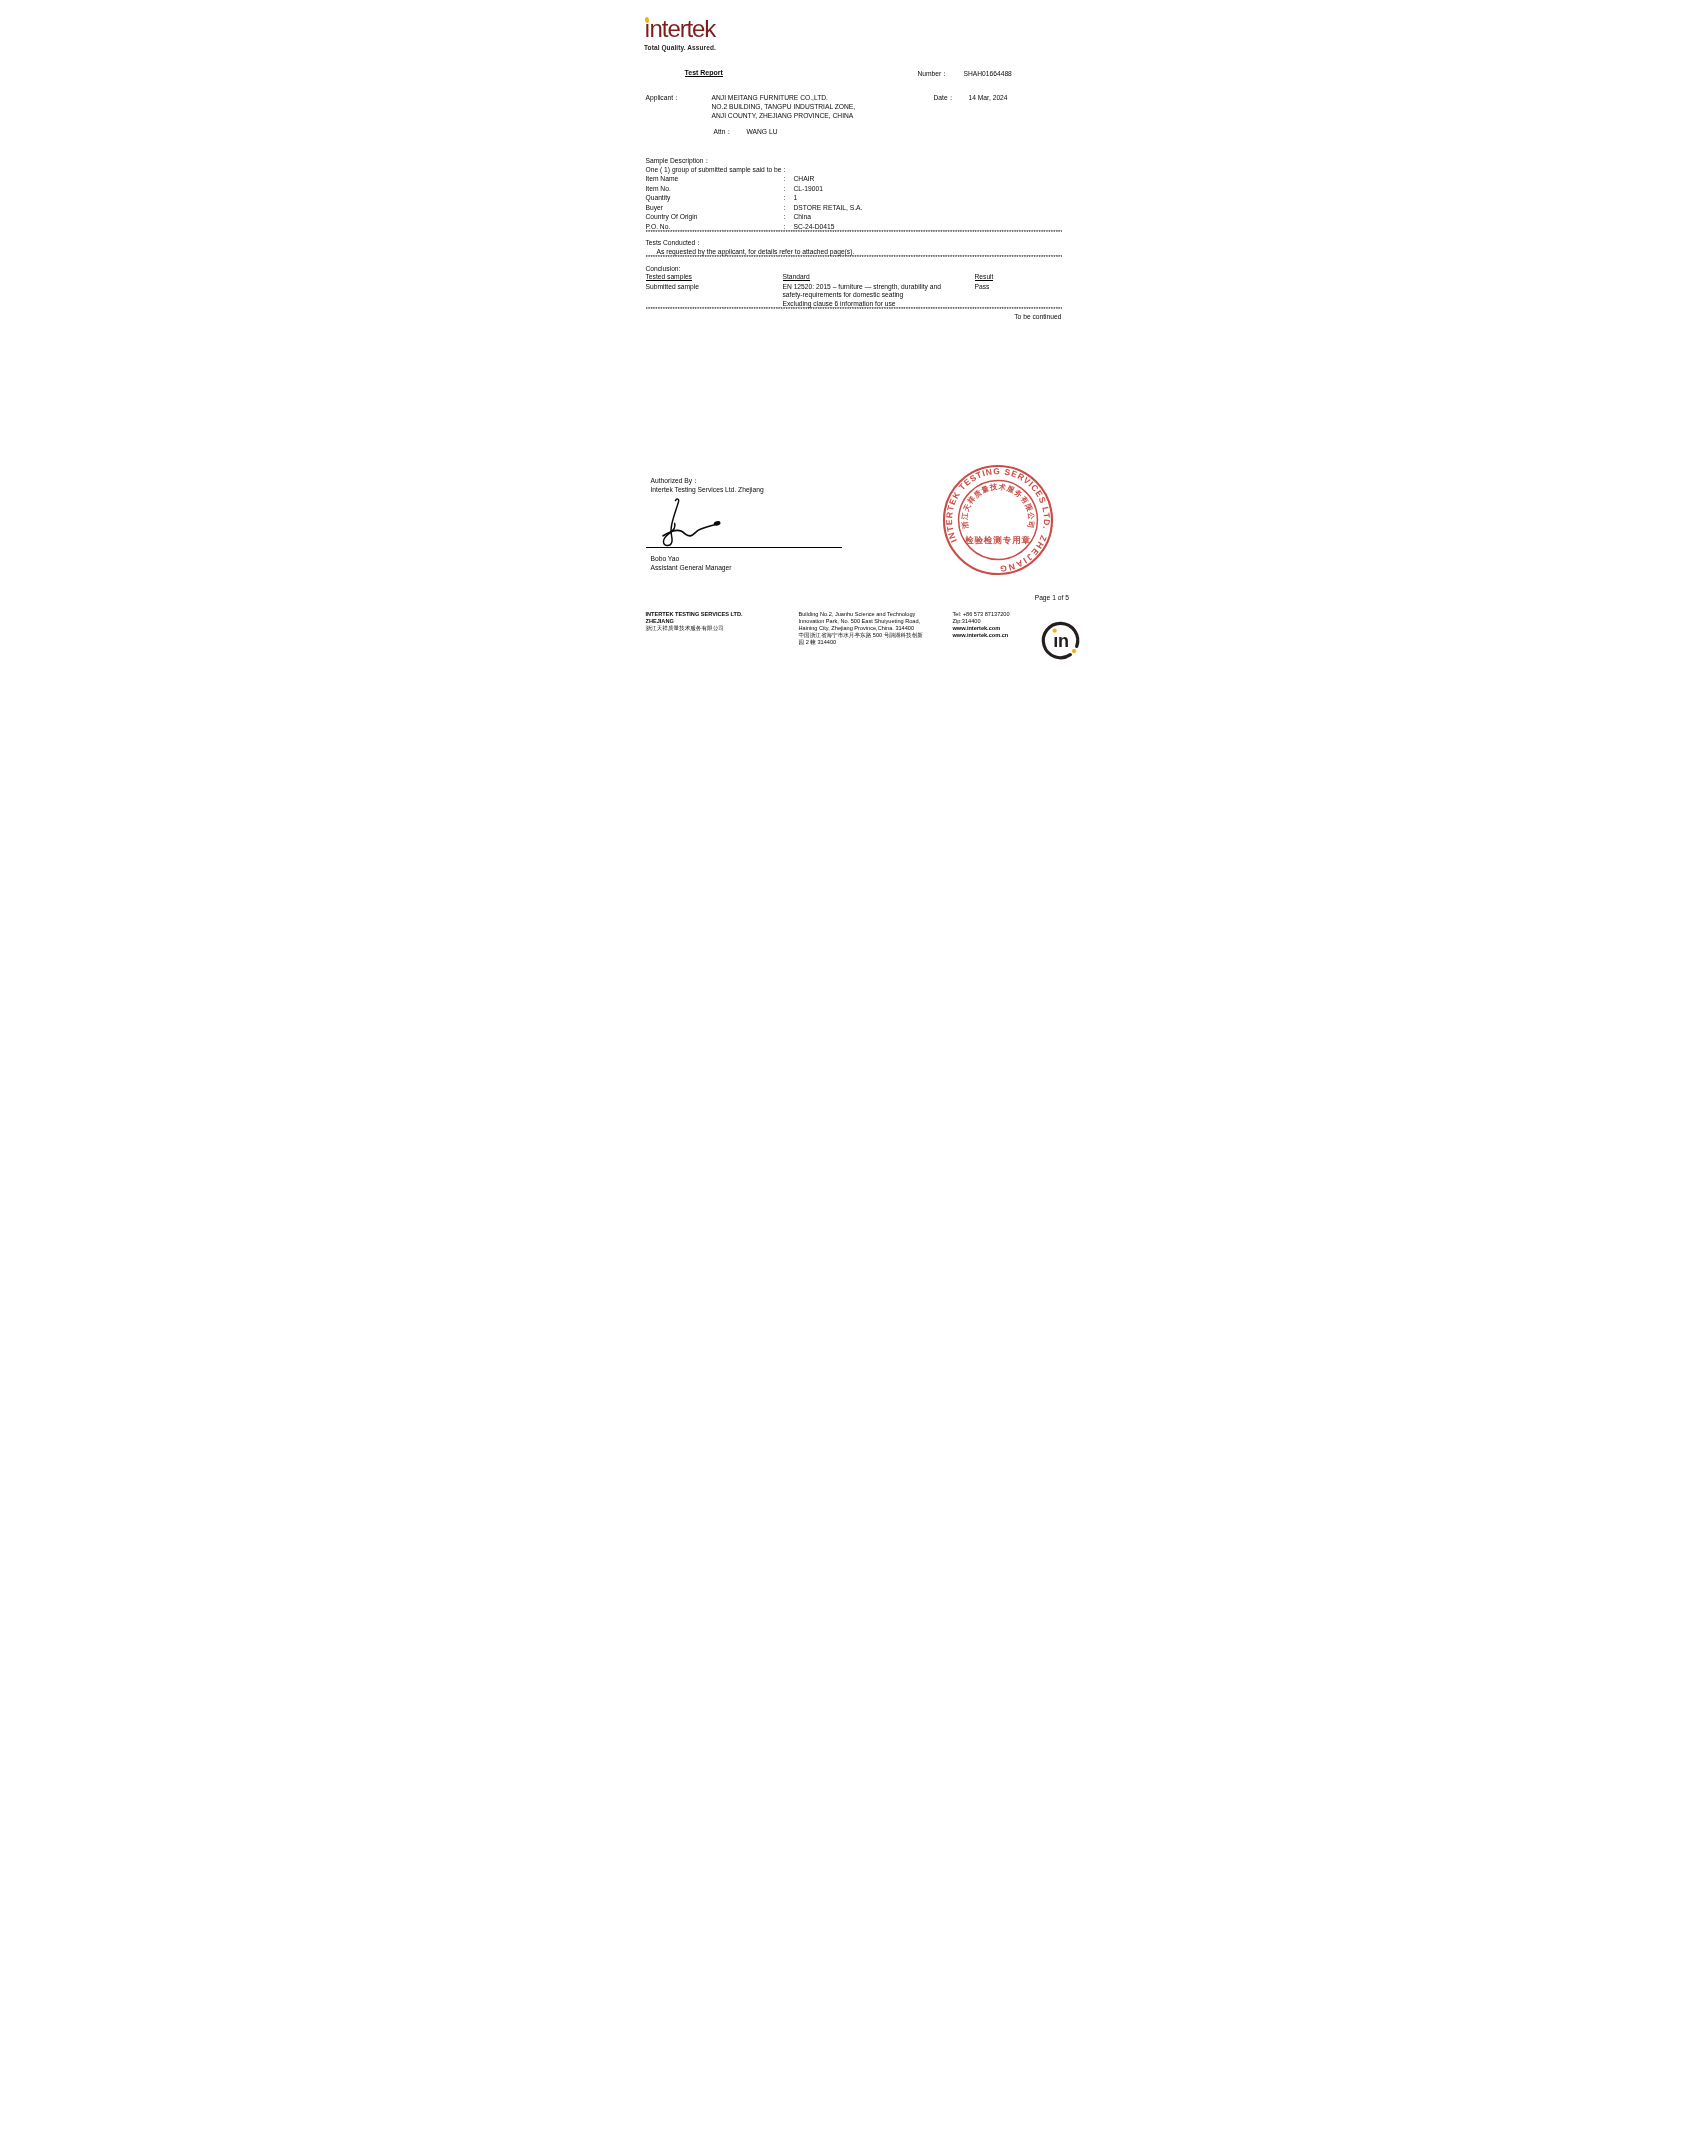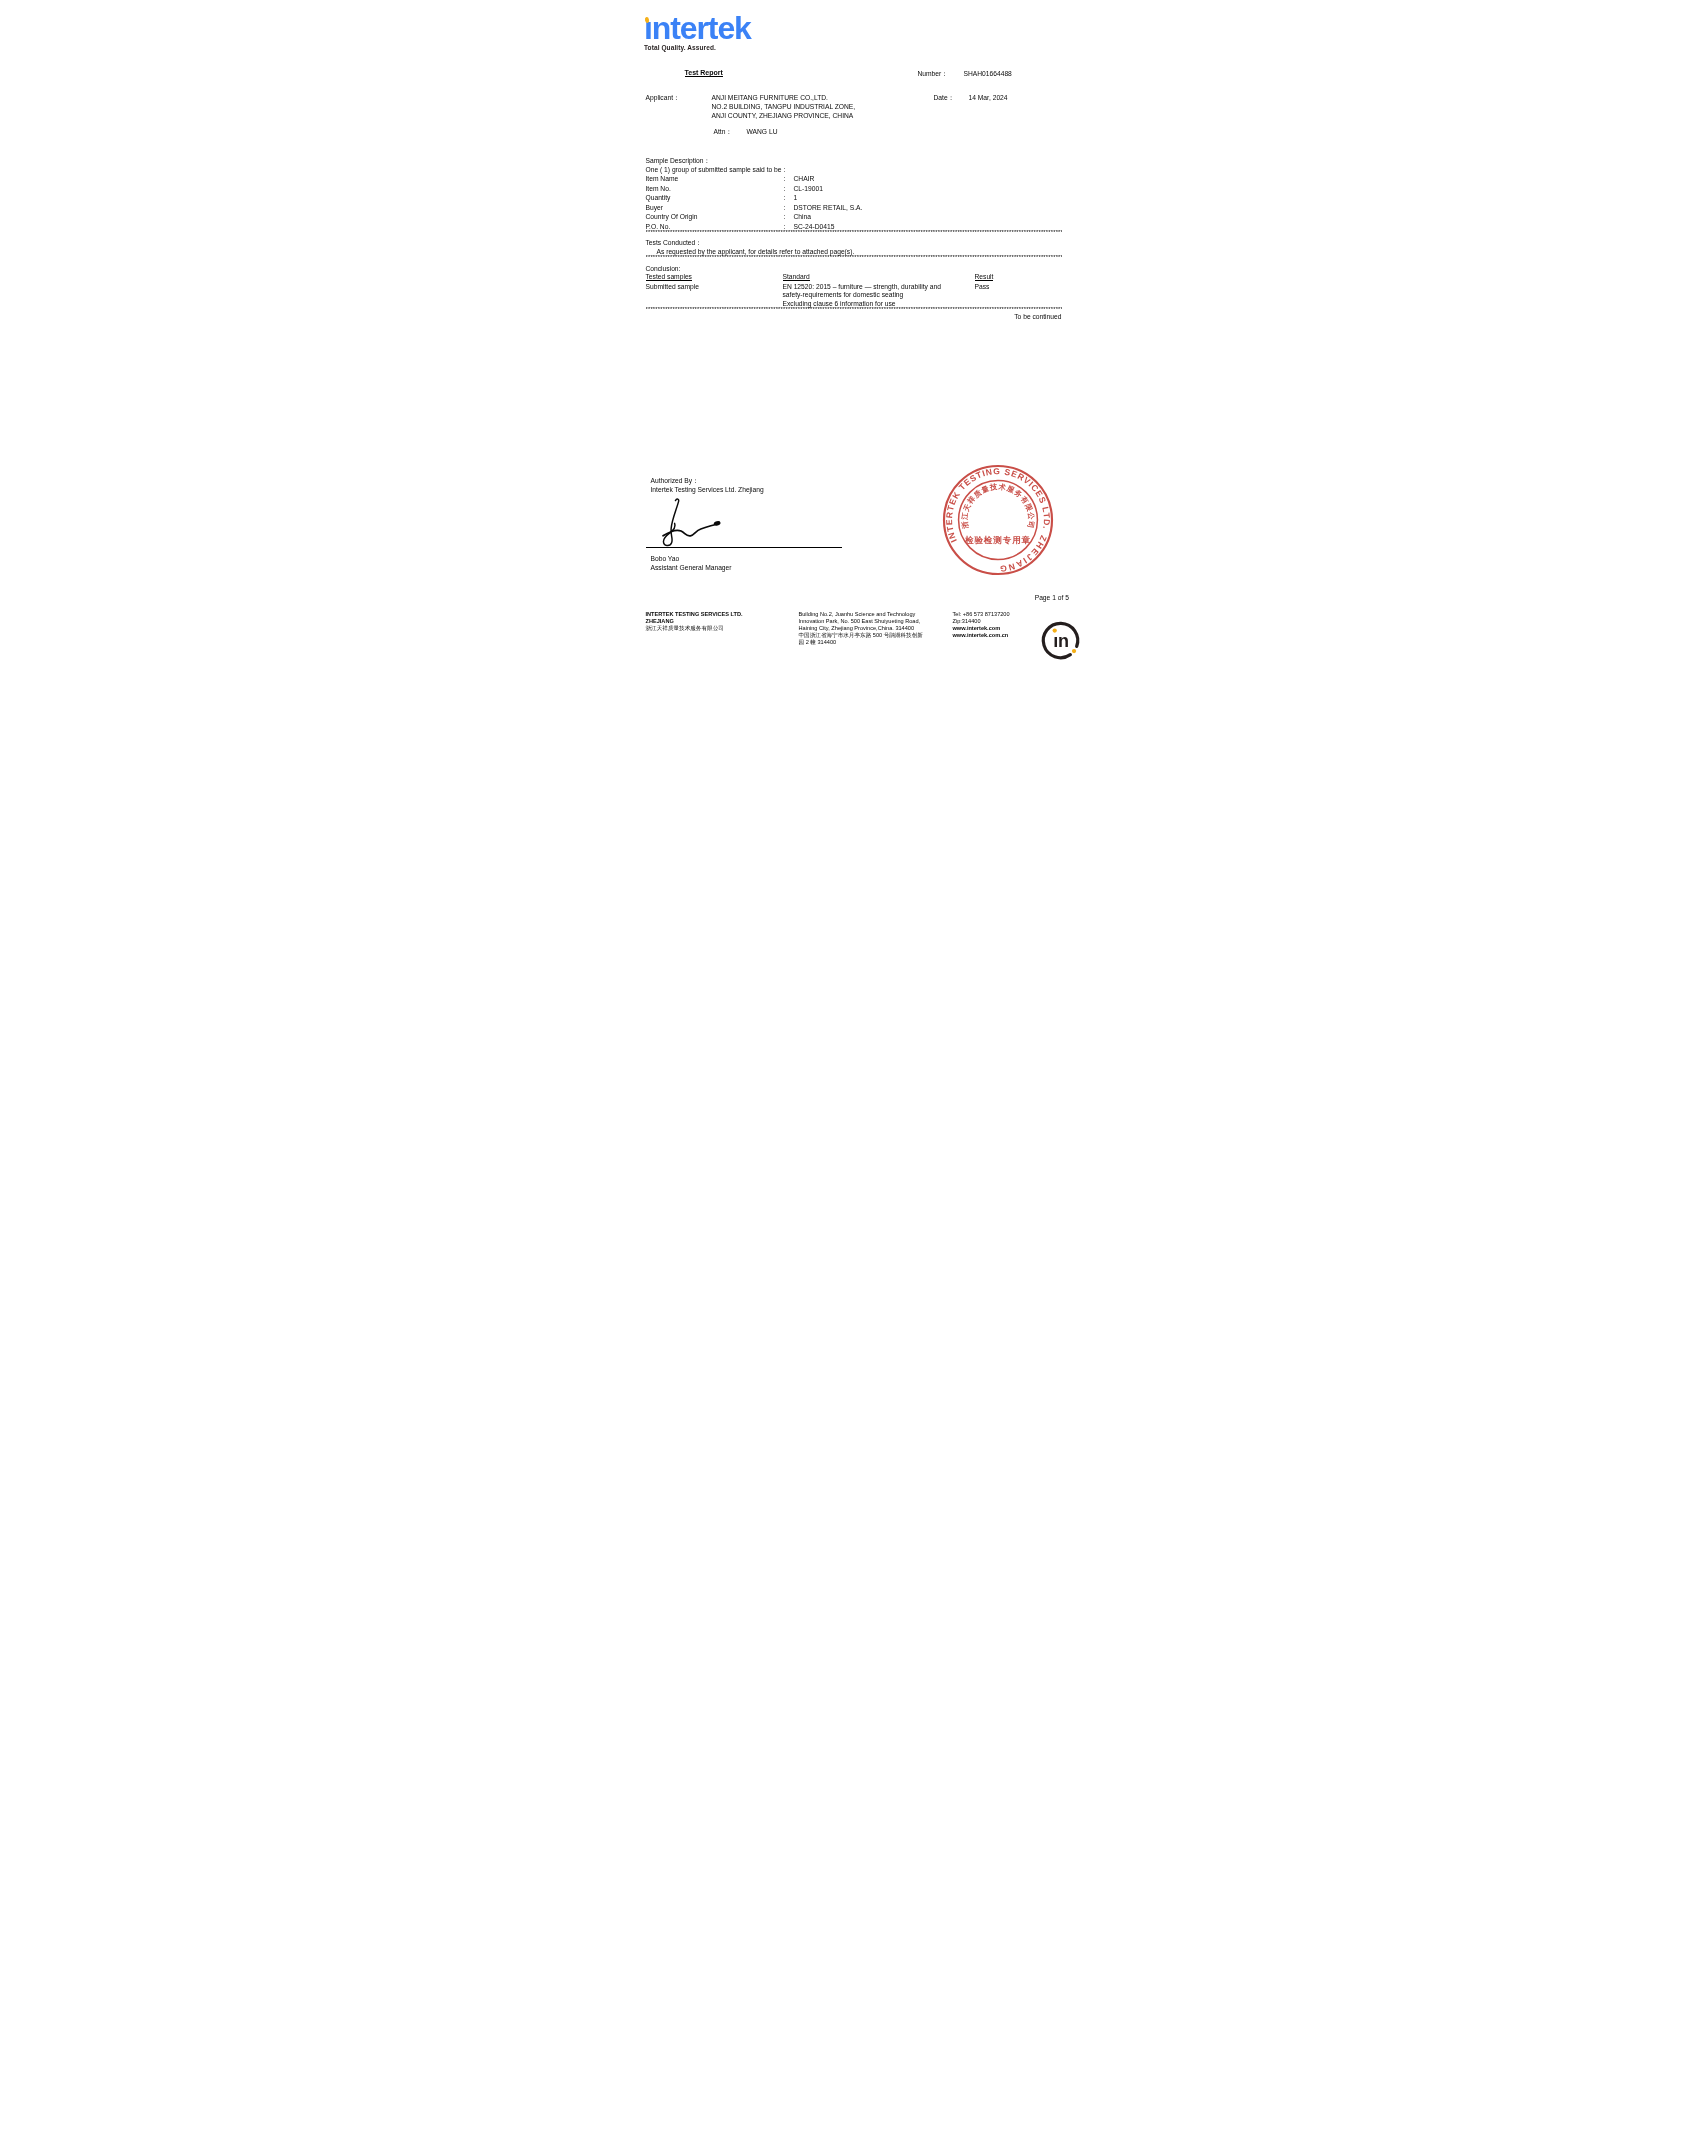--- a/index.html
+++ b/index.html
@@ -8,22 +8,22 @@
   .page {
     position:relative; width:473px; height:670px; margin:0 auto;
     background:#ffffff; overflow:hidden;
   }
   .abs { position:absolute; white-space:nowrap; font-size:6.7px; color:#0a0a0a; }
 
   
   .brand { position:absolute; left:27.5px; top:14.6px; }
   .brand-word-wrap { position:relative; }
   .brand-word {
-    font-size:32px; font-weight:bold; letter-spacing:-1.1px;
-    color:#3b82f6; line-height:27.5px;
+    font-size:24px; font-weight:normal; letter-spacing:-1.1px;
+    color:#7f1d1d; line-height:27.5px;
   }
   .brand-dot {
     position:absolute; left:1.3px; top:2.2px; width:4.3px; height:6px;
     background:#f5b019; border-radius:50%; transform:rotate(-10deg);
   }
   .brand-tagline { font-size:6.5px; font-weight:bold; color:#251f1f; margin-top:1.7px; letter-spacing:0.1px; }
 
   .title { font-size:7px; font-weight:bold; border-bottom:1.1px solid #000; padding-bottom:0.4px; }
   .hdr-underline { font-size:6.7px; border-bottom:0.9px solid #000; padding-bottom:0.4px; }
   .sep {

